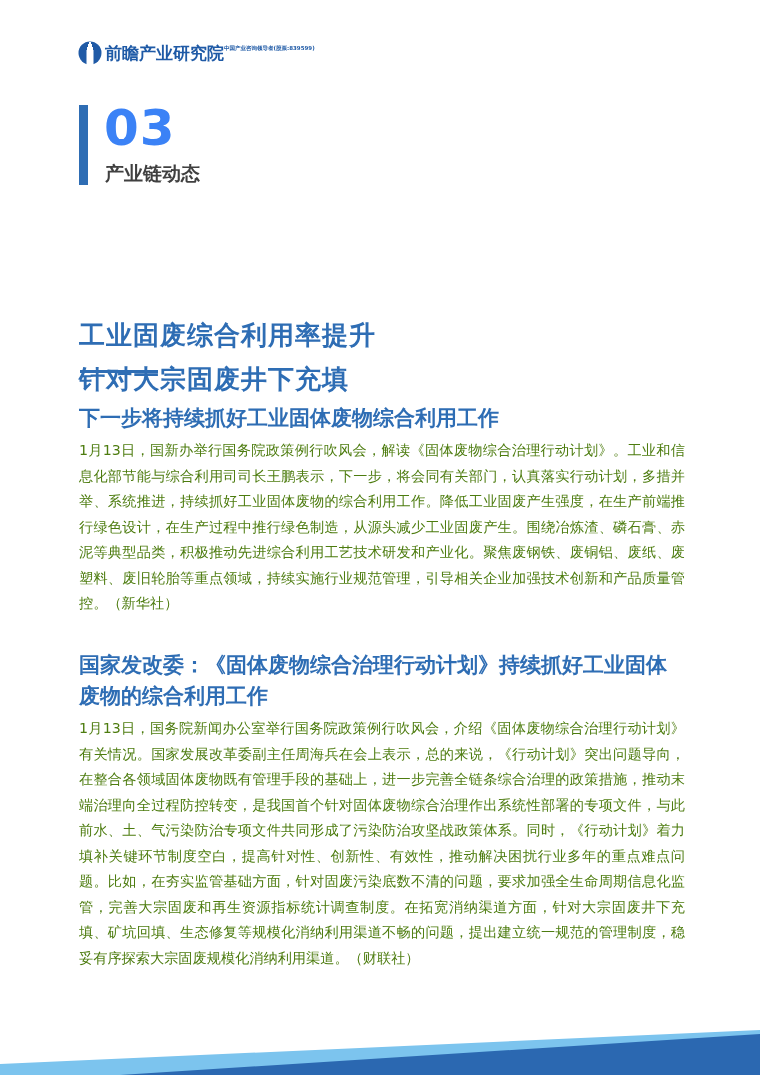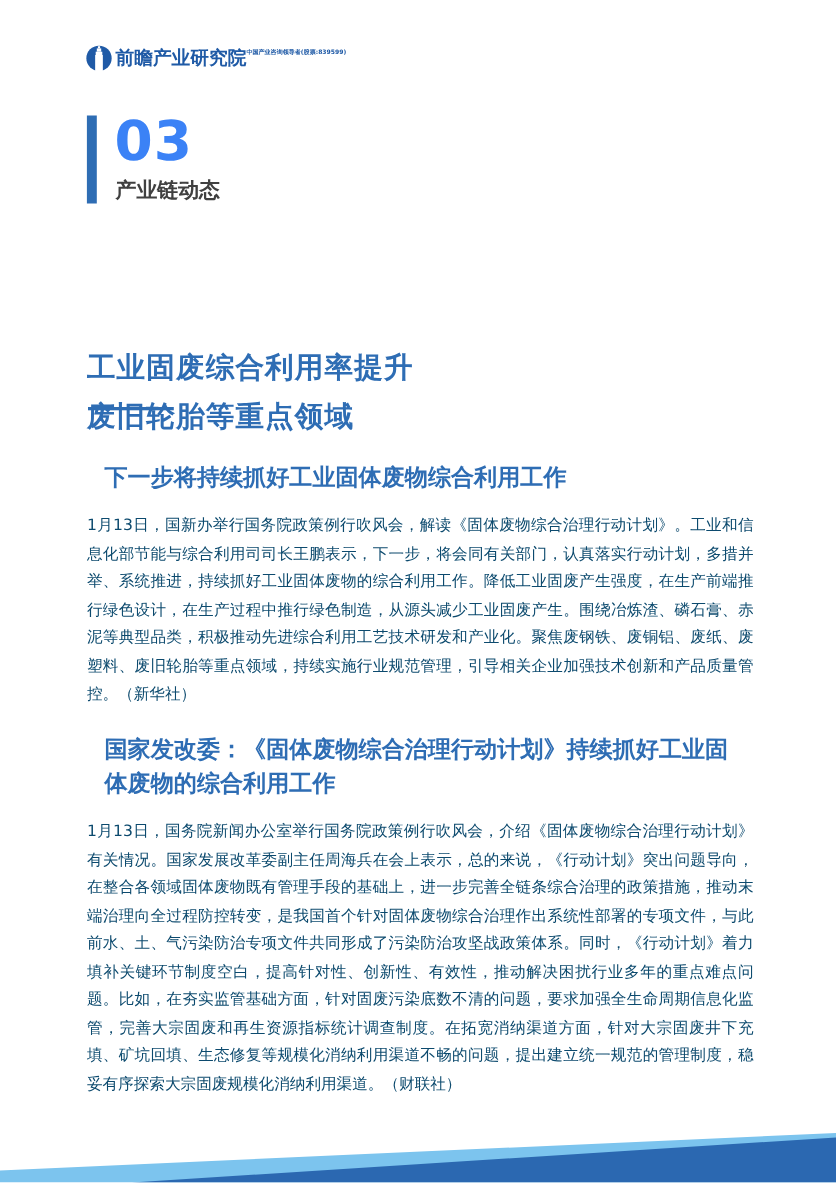--- a/index.html
+++ b/index.html
@@ -95,26 +95,26 @@
     .article {
       position: absolute;
       left: 79px;
       width: 606px;
     }
     .article-title {
       color: #2e6db4;
       font-size: 21px;
       font-weight: bold;
       line-height: 31px;
-      margin: 16px;
+      margin: 0;
     }
     .article-body {
       font-size: 14.2px;
       line-height: 25.5px;
-      color: #0c4a6e;
+      color: #4d7c0f;
       margin: 4px 0 0 0;
       text-align: justify;
     }
     #article-1 { top: 403px; }
     #article-2 { top: 650px; }
     .footer-deco {
       position: absolute;
       left: 0;
       bottom: 0;
       width: 760px;
@@ -137,21 +137,21 @@
     <span class="logo-sub">中国产业咨询领导者(股票:839599)</span>
   </div>
 </div>
 
 <div class="section-bar"></div>
 <div class="section-num">03</div>
 <div class="section-name">产业链动态</div>
 
 <div class="main-title">
   <div>工业固废综合利用率提升</div>
-  <div>废旧轮胎等重点领域</div>
+  <div>针对大宗固废井下充填</div>
 </div>
 <div class="title-underline"></div>
 
 <div class="article" id="article-1">
   <h2 class="article-title">下一步将持续抓好工业固体废物综合利用工作</h2>
   <p class="article-body">1月13日，国新办举行国务院政策例行吹风会，解读《固体废物综合治理行动计划》。工业和信息化部节能与综合利用司司长王鹏表示，下一步，将会同有关部门，认真落实行动计划，多措并举、系统推进，持续抓好工业固体废物的综合利用工作。降低工业固废产生强度，在生产前端推行绿色设计，在生产过程中推行绿色制造，从源头减少工业固废产生。围绕冶炼渣、磷石膏、赤泥等典型品类，积极推动先进综合利用工艺技术研发和产业化。聚焦废钢铁、废铜铝、废纸、废塑料、废旧轮胎等重点领域，持续实施行业规范管理，引导相关企业加强技术创新和产品质量管控。（新华社）</p>
 </div>
 
 <div class="article" id="article-2">
   <h2 class="article-title">国家发改委：《固体废物综合治理行动计划》持续抓好工业固体废物的综合利用工作</h2>

